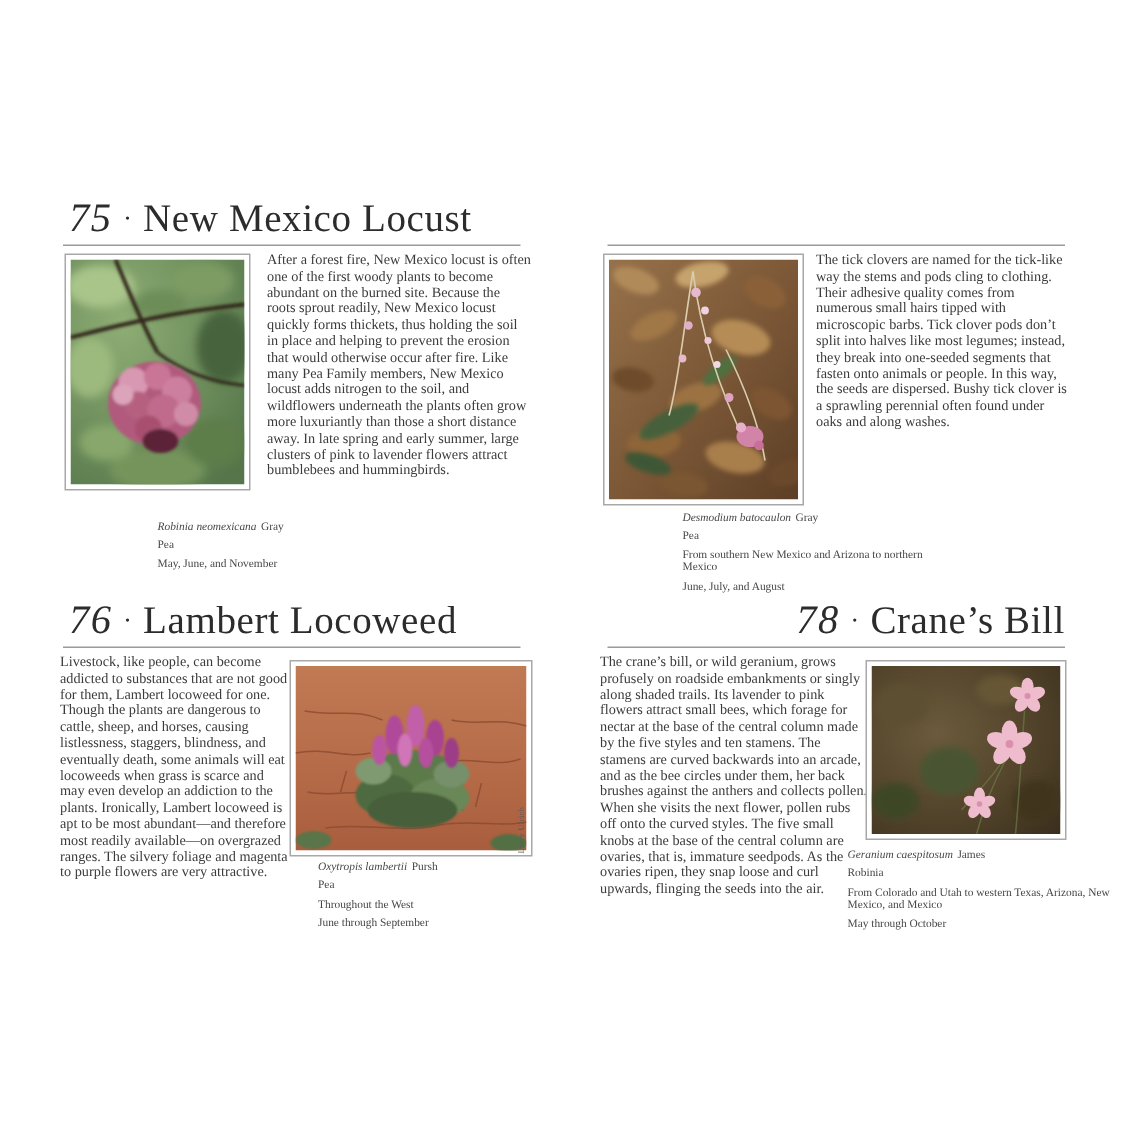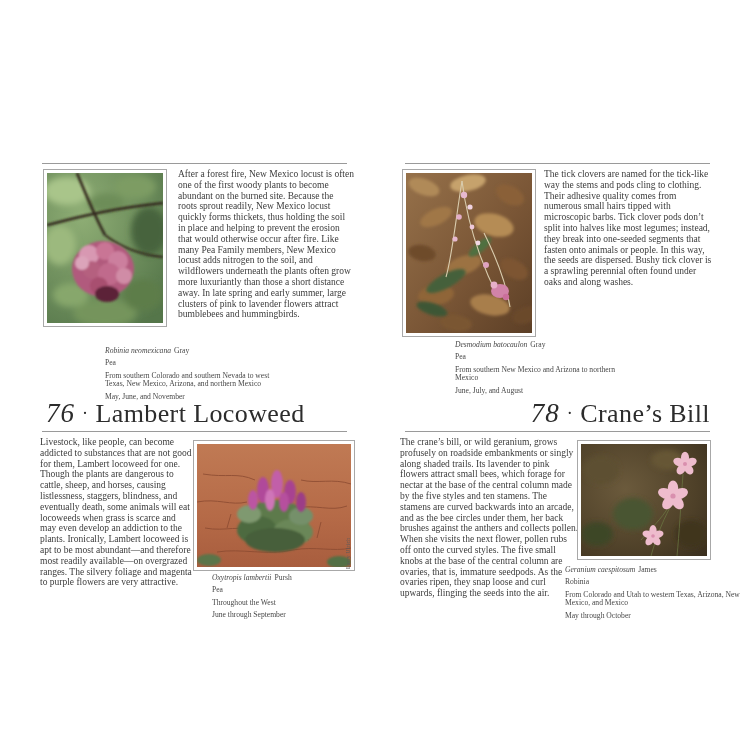--- a/index.html
+++ b/index.html
@@ -22,20 +22,23 @@
   .credit{
     position:absolute;font-size:5.5px;color:#5a5a5a;white-space:nowrap;
     writing-mode:vertical-rl;transform:rotate(180deg);letter-spacing:.3px;
   }
 </style>
 </head>
 <body>
 
 <div class="page">
 
+  <div class="entry-header" style="left:46px;top:130px;width:305px;">
+    <span class="num">75</span><span class="sep">·</span><span>New Mexico Locust</span>
+  </div>
   <div class="rule" style="left:42px;top:163px;width:305px;"></div>
 
   <div class="photo-frame" style="left:43px;top:169px;width:124px;height:158px;">
     <svg viewBox="0 0 116 150" preserveAspectRatio="none">
       <defs>
         <radialGradient id="g75bg" cx="30%" cy="28%" r="90%">
           <stop offset="0%" stop-color="#8fae75"></stop>
             <stop offset="100%" stop-color="#55764a"></stop>
         </radialGradient>
         <filter id="b75" x="-30%" y="-30%" width="160%" height="160%">
@@ -74,21 +77,20 @@
         <ellipse cx="60" cy="121" rx="12" ry="8" fill="#5c2438"></ellipse>
       </g>
     </svg>
   </div>
 
   <div class="body-text" style="left:178px;top:169px;width:176px;">After a forest fire, New Mexico locust is often one of the first woody plants to become abundant on the burned site. Because the roots sprout readily, New Mexico locust quickly forms thickets, thus holding the soil in place and helping to prevent the erosion that would otherwise occur after fire. Like many Pea Family members, New Mexico locust adds nitrogen to the soil, and wildflowers underneath the plants often grow more luxuriantly than those a short distance away. In late spring and early summer, large clusters of pink to lavender flowers attract bumblebees and hummingbirds.</div>
 
   <div class="caption" style="left:105px;top:337px;width:168px;margin-top:10px;">
     <div class="cap-item"><span class="binomial">Robinia neomexicana</span><span class="author">Gray</span></div>
     <div class="cap-item">Pea</div>
-    <div class="cap-item">From southern Colorado and southern Nevada to west Texas, New Mexico, Arizona, and northern Mexico</div>
     <div class="cap-item">May, June, and November</div>
   </div>
 
   <div class="rule" style="left:405px;top:163px;width:305px;"></div>
 
   <div class="photo-frame" style="left:402px;top:169px;width:134px;height:168px;">
     <svg viewBox="0 0 126 160" preserveAspectRatio="none">
       <defs>
         <linearGradient id="g77bg" x1="0" y1="0" x2="1" y2="1">
           <stop offset="0%" stop-color="#96714a"></stop>

